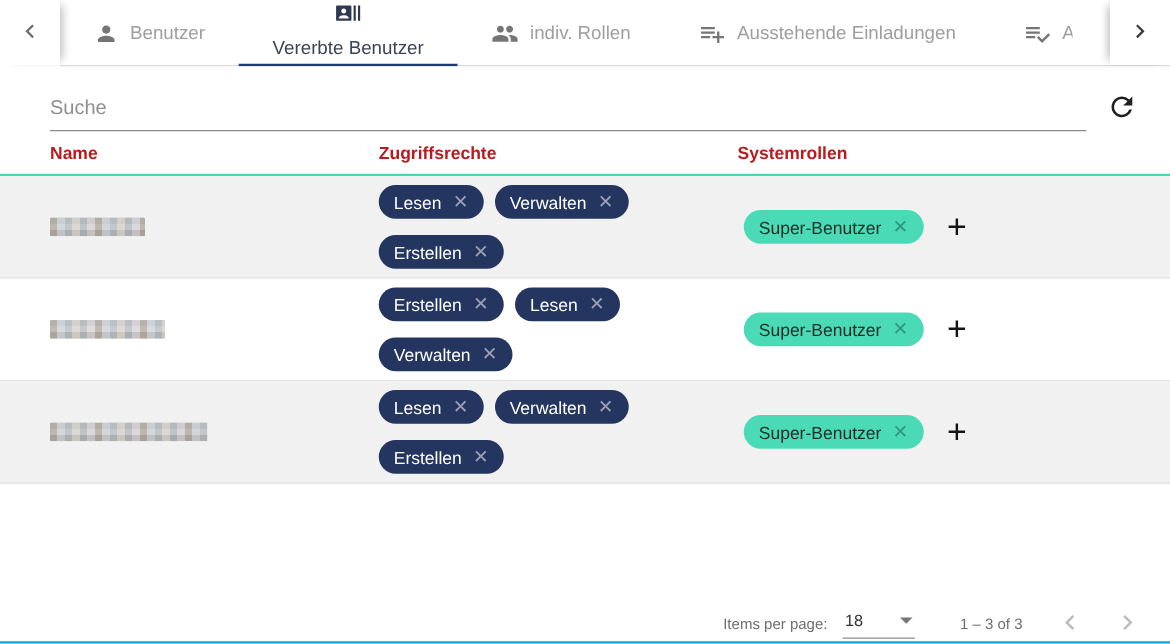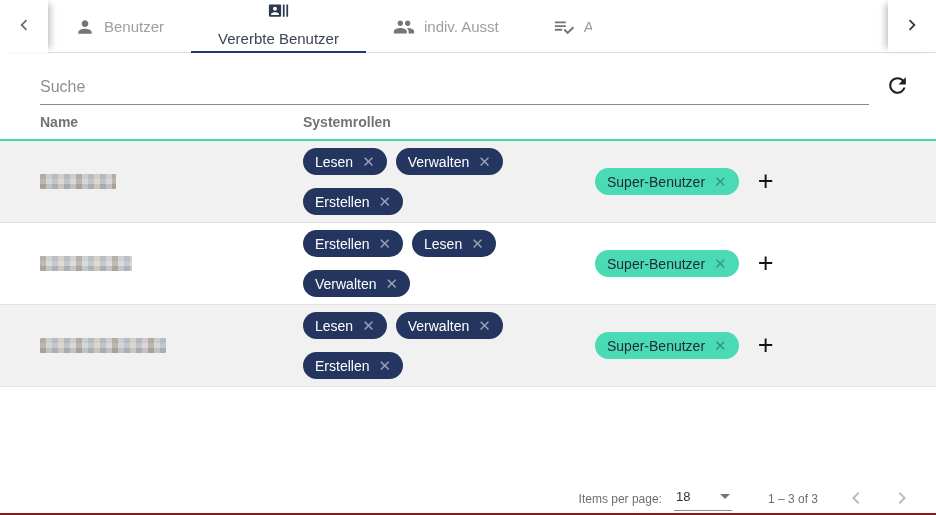--- a/index.html
+++ b/index.html
@@ -1,20 +1,20 @@
 <!DOCTYPE html>
 <html><head>
 <meta charset="utf-8">
 <style>
   * { margin:0; padding:0; box-sizing:border-box; }
   html,body { background:#fff; }
   body { font-family:"Liberation Sans", sans-serif; }
   .app {
     position:relative; width:936px; height:515px; background:#fff;
-    border-bottom:2px solid #7f1d1d; overflow:hidden;
+    border-bottom:2px solid #0ea5e9; overflow:hidden;
   }
   
   .tab-bar { position:relative; display:flex; align-items:stretch; height:53px; background:#fff; }
   .tab-bar::after { content:""; position:absolute; left:48px; right:0; bottom:0; height:1px; background:#dcdcdc; }
   .tab-scroll { width:48px; height:52px; display:flex; align-items:center; justify-content:center;
     background:#fff; border:none; cursor:pointer; position:relative; z-index:2; }
   .tab-scroll.left  { box-shadow:6px 0 7px -4px rgba(0,0,0,0.28); }
   .tab-scroll.right { box-shadow:-6px 0 7px -4px rgba(0,0,0,0.28); }
   .tabs-viewport { flex:1; display:flex; overflow:hidden; }
   .tab { display:flex; align-items:center; gap:9px; padding:0 27px; height:53px;
@@ -27,21 +27,21 @@
   .tab.clipped { max-width:66px; overflow:hidden; padding-right:0; }
   
   .search-row { display:flex; align-items:flex-end; padding:0 26px 0 40px; height:52px; }
   .search-input { flex:1; border:none; border-bottom:1px solid #8a8a8a; outline:none;
     font-size:16px; color:#444; padding:4px 2px 8px 0; font-family:"Liberation Sans", sans-serif; background:transparent; }
   .search-input::placeholder { color:#8f8f8f; }
   .refresh-btn { border:none; background:transparent; cursor:pointer; margin:0 0 4px 16px; display:flex; }
   
   .thead { display:grid; grid-template-columns:303px 287px 1fr; align-items:center;
     height:36px; border-bottom:2px solid #45d6b2; }
-  .th { font-size:14px; font-weight:bold; color:#737373; }
+  .th { font-size:14px; font-weight:bold; color:#b91c1c; }
   .th.name { padding-left:40px; }
   .row { display:grid; grid-template-columns:303px 287px 1fr; align-items:center;
     min-height:73px; border-bottom:1px solid #e2e2e2; background:#fff; }
   .row.striped { background:#f1f1f1; }
   .name-cell { padding-left:40px; }
   .redacted {
     height:15px; border-radius:1px;
     background-image:
       repeating-linear-gradient(90deg, rgba(149,138,122,.55) 0 6px, rgba(192,197,203,.55) 6px 12px, rgba(148,160,170,.5) 12px 18px, rgba(207,201,190,.6) 18px 24px, rgba(138,149,160,.45) 24px 30px, rgba(200,192,200,.5) 30px 36px),
       repeating-linear-gradient(0deg, rgba(118,112,102,.4) 0 5px, rgba(225,225,225,.35) 5px 10px, rgba(158,168,175,.35) 10px 15px);
@@ -102,23 +102,31 @@
         </span>
         <span>Vererbte Benutzer</span>
       </button>
 
       <button class="tab">
         <span class="t-icon">
           <svg width="22" height="22" viewBox="0 0 24 24">
               <path d="M16 11c1.66 0 2.99-1.34 2.99-3S17.66 5 16 5c-1.66 0-3 1.34-3 3s1.34 3 3 3zm-8 0c1.66 0 2.99-1.34 2.99-3S9.66 5 8 5C6.34 5 5 6.34 5 8s1.34 3 3 3zm0 2c-2.33 0-7 1.17-7 3.5V19h14v-2.5c0-2.33-4.67-3.5-7-3.5zm8 0c-.29 0-.62.02-.97.05 1.16.84 1.97 1.97 1.97 3.45V19h6v-2.5c0-2.33-4.67-3.5-7-3.5z"></path>
             </svg>
         </span>
-        <span>indiv. Ausst</span>
-      </button>
-
+        <span>indiv. Rollen</span>
+      </button>
+
+      <button class="tab">
+        <span class="t-icon">
+          <svg width="22" height="22" viewBox="0 0 24 24">
+              <path d="M14 10H2v2h12v-2zm0-4H2v2h12V6zm4 8v-4h-2v4h-4v2h4v4h2v-4h4v-2h-4zM2 16h8v-2H2v2z"></path>
+            </svg>
+        </span>
+        <span>Ausstehende Einladungen</span>
+      </button>
 
       <button class="tab clipped">
         <span class="t-icon">
           <svg width="22" height="22" viewBox="0 0 24 24">
               <path d="M14 10H2v2h12v-2zm0-4H2v2h12V6zM2 16h8v-2H2v2zm19.5-4.5L23 13l-6.99 7-4.51-4.5L13 14l3.01 3 5.49-5.5z"></path>
             </svg>
         </span>
         <span>Ausst</span>
       </button>
     </div>
@@ -138,20 +146,21 @@
       <span>
         <svg width="25" height="25" viewBox="0 0 24 24">
             <path fill="#1f1f1f" d="M17.65 6.35A7.95 7.95 0 0 0 12 4a8 8 0 1 0 7.73 10h-2.08A6 6 0 1 1 12 6c1.66 0 3.14.69 4.22 1.78L13 11h7V4l-2.35 2.35z"></path>
           </svg>
       </span>
     </button>
   </div>
 
   <div class="thead">
     <div class="th name">Name</div>
+    <div class="th">Zugriffsrechte</div>
     <div class="th">Systemrollen</div>
   </div>
   <div id="tbody">
       <div class="row striped">
         <div class="name-cell">
           <div class="redacted" style="width: 76px;"></div>
         </div>
         <div class="perms-cell">
           <span class="chip navy">
             <span>Lesen</span>

